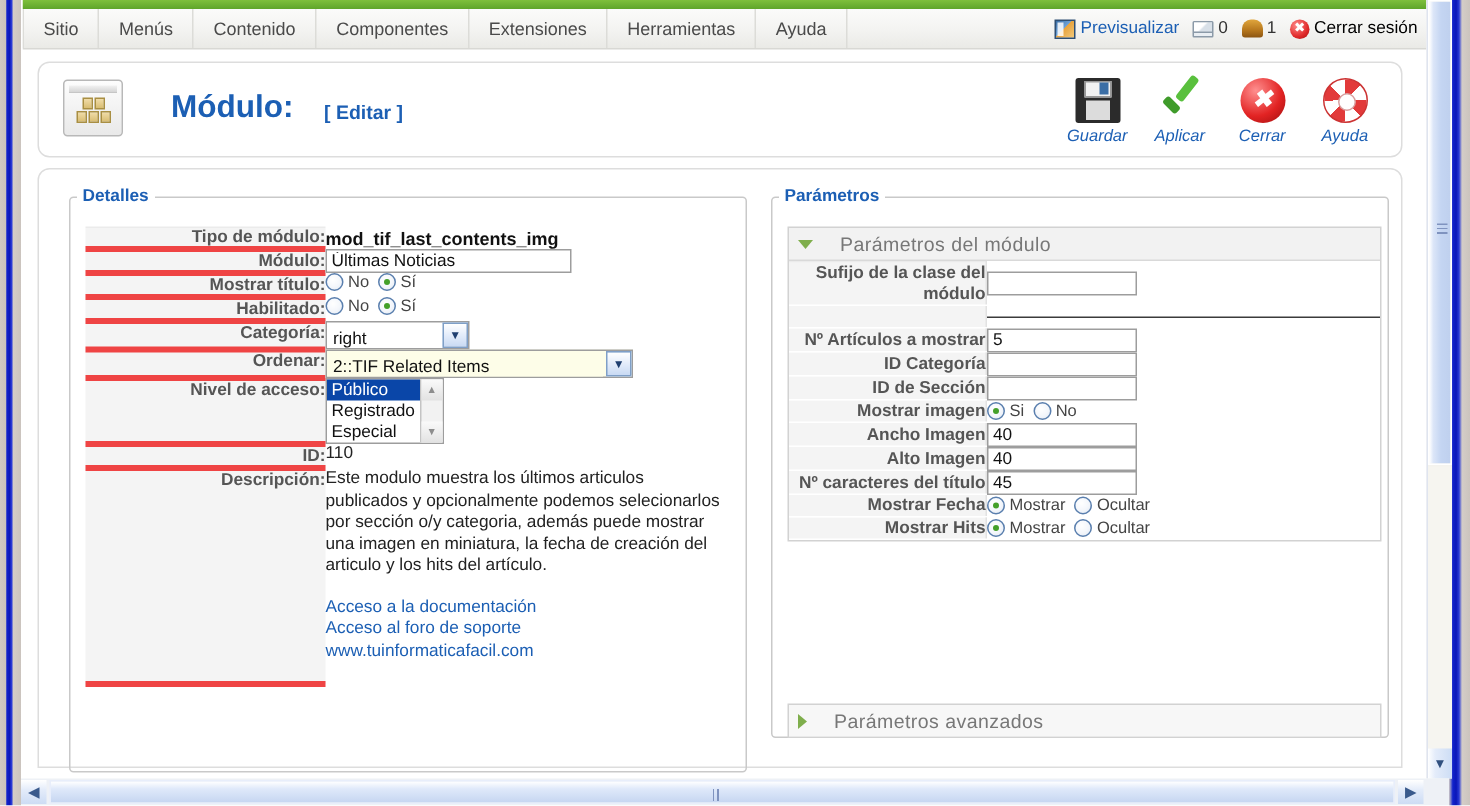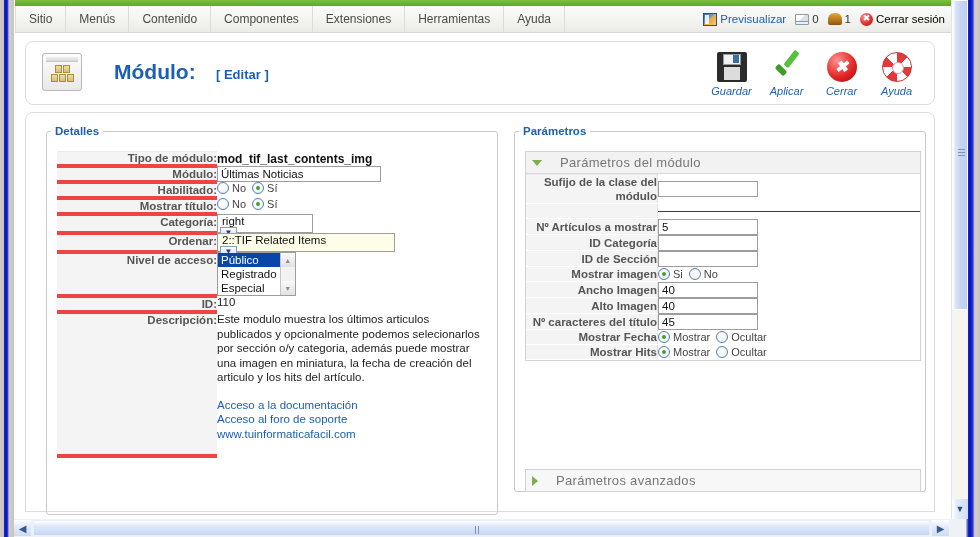--- a/index.html
+++ b/index.html
@@ -302,34 +302,34 @@
     border: 1px solid #5a7fae; box-sizing: border-box; position: relative;
     flex: none;
   }
   .rad.on:after {
     content:''; position:absolute; left:3px; top:3px; width:4px; height:4px;
     border-radius:50%; background:#44a02a;
   }
   .rad-lbl { font-size: 11px; color: #444; }
 
   .sel {
-    display: inline-flex; align-items: flex-start;
+    display: inline-flex; align-items: flex-end;
     border: 1px solid #9d9d9d; background: #ffffff;
-    height: 19px; box-sizing: border-box; font-size: 11.5px; flex-direction: column;
+    height: 19px; box-sizing: border-box; font-size: 11.5px;
   }
   .sel .sel-txt { padding: 0 4px; flex: 1; white-space: nowrap; color: #111; }
   .sel .sel-arrow {
     width: 17px; height: 17px; margin: 0 0 0 2px;
     background: linear-gradient(to bottom,#ffffff 0%,#e6eefb 45%,#c9daf3 100%);
     border: 1px solid #7f9fc7; box-sizing: border-box;
     display: flex; align-items: center; justify-content: center;
     color: #1f3f70; font-size: 8px;
   }
   .sel.pos { width: 96px; }
-  .sel.ord { width: 178px; background: #fdfde8; }
+  .sel.ord { width: 205px; background: #fdfde8; }
   .sel.ord .sel-txt { background: #fdfde8; }
 
   .listbox {
     width: 77px; border: 1px solid #9d9d9d; background: #ffffff;
     display: flex; font-size: 11.5px;
   }
   .listbox .opts { flex: 1; }
   .listbox .opt { padding: 0 3px; height: 14px; line-height: 14px; color: #111; white-space: nowrap; }
   .listbox .opt.sel-opt { background: #0a46a8; color: #ffffff; }
   .listbox .lb-scroll {
@@ -487,36 +487,36 @@
             <td class="lbl">Tipo de módulo:</td>
             <td class="val"><span class="mono-val">mod_tif_last_contents_img</span></td>
           </tr>
           <tr>
             <td class="lbl">Módulo:</td>
             <td class="val">
               <input class="txt w-title" type="text" value="Últimas Noticias" style="">
             </td>
           </tr>
           <tr>
-            <td class="lbl">Habilitado:</td>
+            <td class="lbl">Mostrar título:</td>
             <td class="val">
               <div class="radio-row">
                 <label class="radio-item">
                   <span class="rad"></span>
                   <span class="rad-lbl">No</span>
                 </label>
                 <label class="radio-item">
                   <span class="rad on"></span>
                   <span class="rad-lbl">Sí</span>
                 </label>
               </div>
             </td>
           </tr>
           <tr>
-            <td class="lbl">Mostrar título:</td>
+            <td class="lbl">Habilitado:</td>
             <td class="val">
               <div class="radio-row">
                 <label class="radio-item">
                   <span class="rad"></span>
                   <span class="rad-lbl">No</span>
                 </label>
                 <label class="radio-item">
                   <span class="rad on"></span>
                   <span class="rad-lbl">Sí</span>
                 </label>

